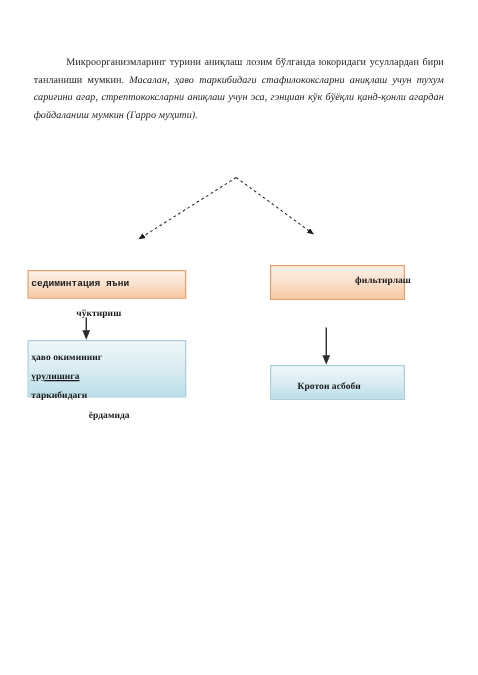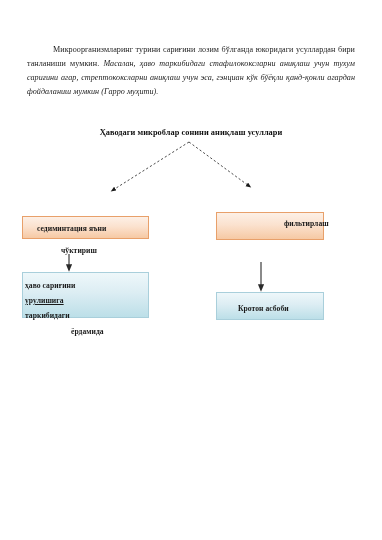--- a/index.html
+++ b/index.html
@@ -88,22 +88,23 @@
   }
 
   
   #box-sedimentation {
     left: 22px;
     top: 216px;
     width: 127px;
     height: 23px;
   }
   #label-sedimentation-1 {
-    left: 37px;
+    left: 25px;
     top: 224px;
+    font-family: Liberation Mono, monospace;
   }
   #label-sedimentation-2 {
     left: 25px;
     top: 246px;
     margin-left: 36px;
   }
 
   
   #box-filtration {
     left: 216px;
@@ -141,25 +142,24 @@
     top: 304px;
     text-align: center;
   }
 </style>
 </head>
 <body>
 
 <div id="page">
 
   <div class="para">
-    <span class="indent"></span><span>Микроорганизмларинг турини сариғини лозим бўлганда юкоридаги усуллардан бири танланиши мумкин.</span>
+    <span class="indent"></span><span>Микроорганизмларинг турини аниқлаш лозим бўлганда юкоридаги усуллардан бири танланиши мумкин.</span>
     <span class="ital">Масалан, ҳаво таркибидаги стафилококсларни аниқлаш учун тухум сариғини агар, стрептококсларни аниқлаш учун эса, гэнциан кўк бўёқли қанд-қонли агардан фойдаланиш мумкин (Гарро муҳити).</span>
   </div>
 
-  <div class="heading">Ҳаводаги микроблар сонини аниқлаш усуллари</div>
 
   <svg class="flow-svg" viewBox="0 0 382 540">
     <defs>
       <marker id="arrowSolid" markerWidth="7" markerHeight="7" refX="3.2" refY="2.6" orient="auto" markerUnits="strokeWidth">
         <path d="M0,0 L6.4,2.6 L0,5.2 z" fill="#1a1a1a"></path>
       </marker>
       <marker id="arrowSolid2" markerWidth="8" markerHeight="8" refX="3.4" refY="2.8" orient="auto" markerUnits="strokeWidth">
         <path d="M0,0 L6.8,2.8 L0,5.6 z" fill="#2a2a2a"></path>
       </marker>
     </defs>
@@ -173,21 +173,21 @@
   </svg>
 
   <div class="box box-peach" id="box-sedimentation"></div>
   <div class="box-label" id="label-sedimentation-1">седиминтация яъни</div>
   <div class="box-label" id="label-sedimentation-2">чўктириш</div>
 
   <div class="box box-peach" id="box-filtration"></div>
   <div class="box-label" id="label-filtration">фильтирлаш</div>
 
   <div class="box box-blue" id="box-airflow"></div>
-  <div class="box-label" id="label-airflow-1">ҳаво сариғини</div>
+  <div class="box-label" id="label-airflow-1">ҳаво окимининг</div>
   <div class="box-label" id="label-airflow-2">урулишига</div>
   <div class="box-label" id="label-airflow-3">таркибидаги</div>
   <div class="box-label" id="label-airflow-4">ёрдамида</div>
 
   <div class="box box-blue" id="box-krotov"></div>
   <div class="box-label" id="label-krotov">Кротон асбоби</div>
 
 </div>
 
 </body></html>

